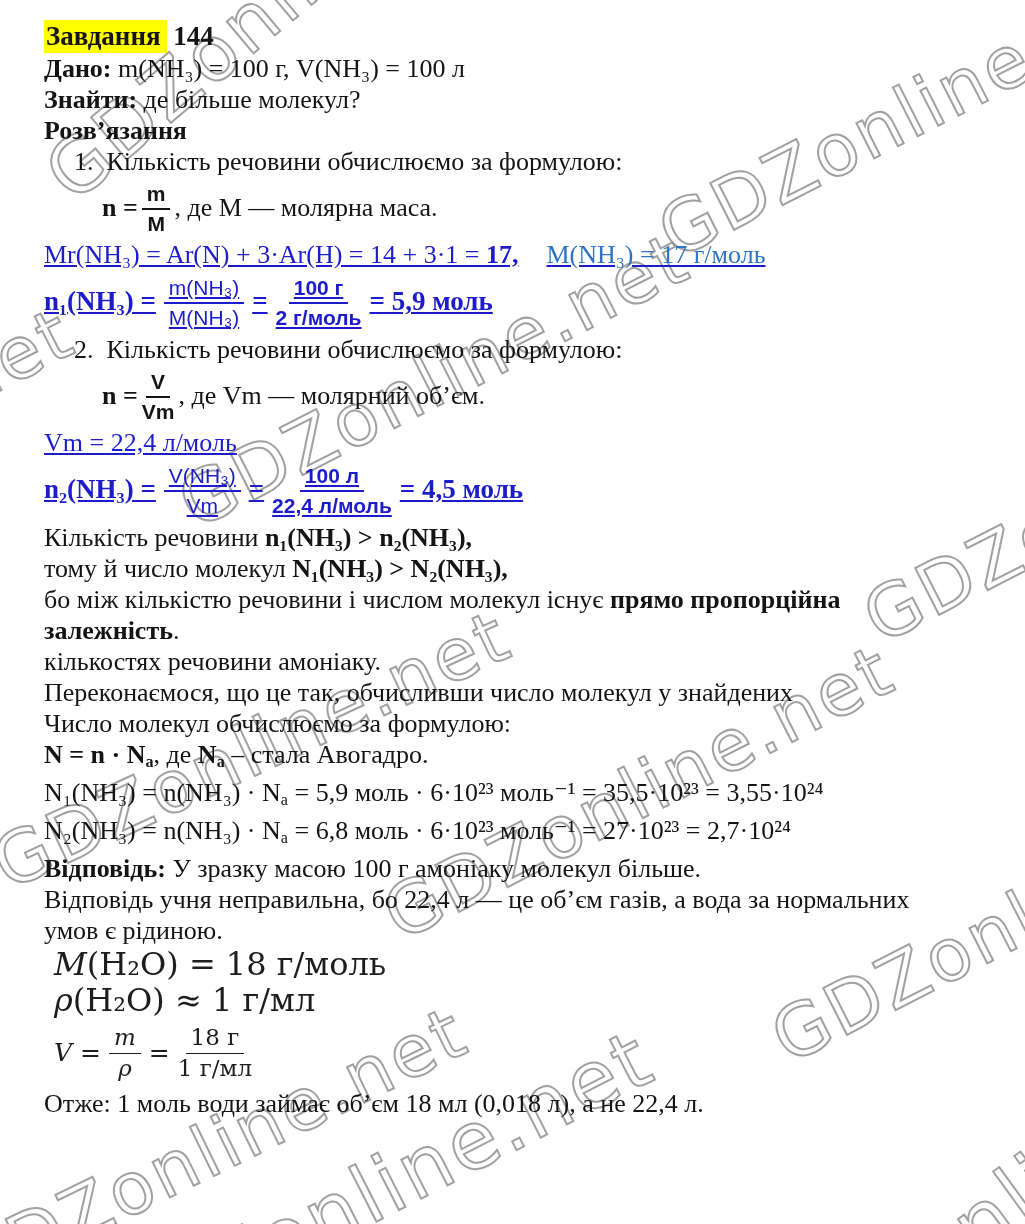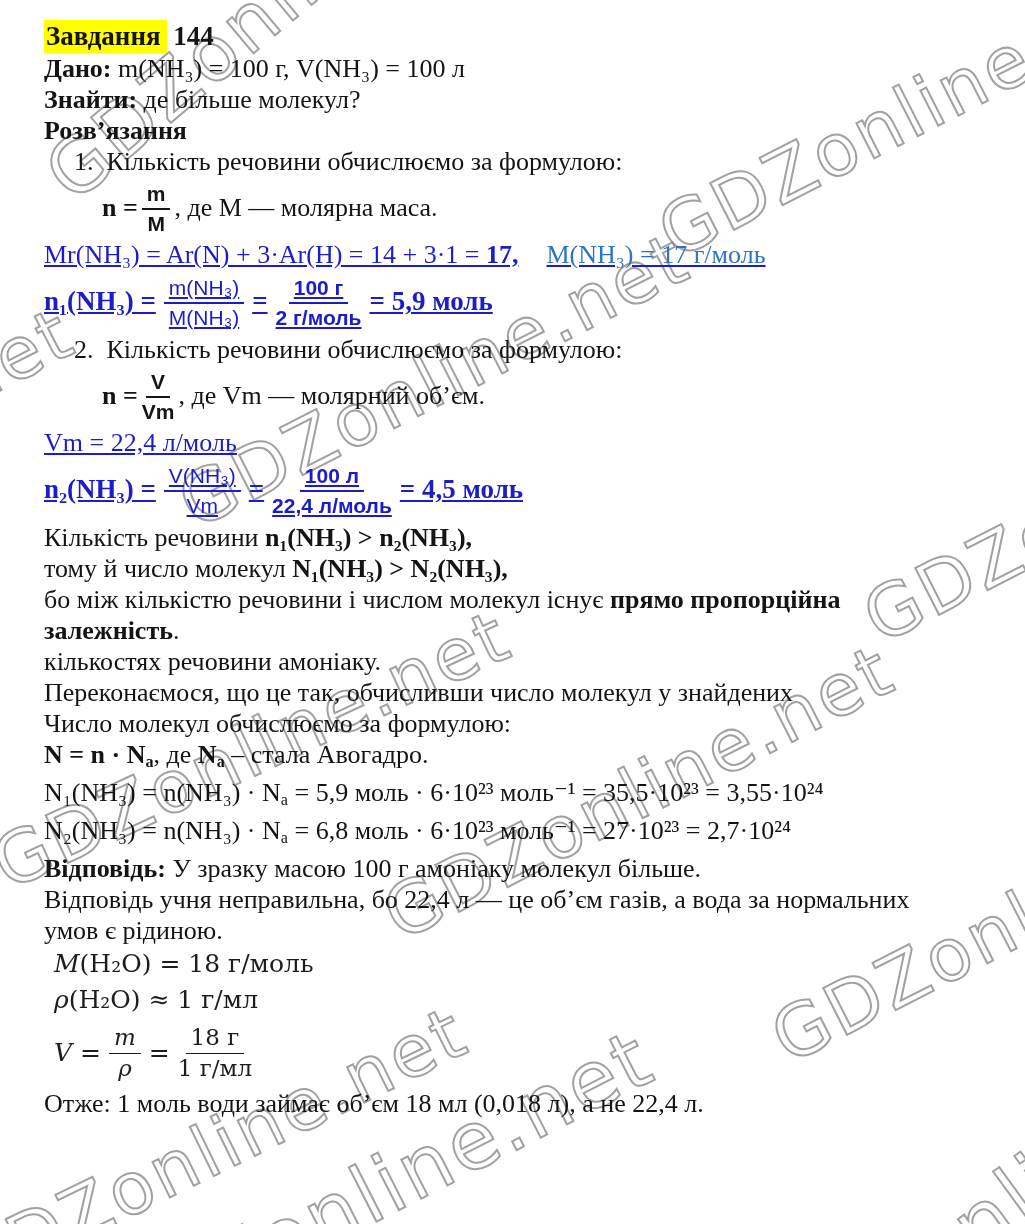--- a/index.html
+++ b/index.html
@@ -41,21 +41,21 @@
   .frow{display:flex;align-items:center;white-space:nowrap;line-height:1.1;}
   .g4>*{margin-right:4px;}
   .g8>*{margin-right:8px;}
   .frow1{margin:4px 0 4px 58px;}
   .frowb{margin:5px 0;font-size:27px;}
   .frac{display:inline-flex;flex-direction:column;align-items:center;text-align:center;
     font-family:"Liberation Sans","DejaVu Sans",sans-serif;font-size:21px;line-height:1.12;}
   .frac .fnum{border-bottom:2px solid currentColor;padding:1px 5px 2px;}
   .frac .fden{padding-top:2px;}
   
-  .math{font-family:"DejaVu Serif","Liberation Serif",serif;color:#1d1d1d;font-size:25px;
+  .math{font-family:"DejaVu Serif","Liberation Serif",serif;color:#1d1d1d;font-size:32px;
     line-height:36px;padding-left:10px;}
   .mathrow{margin:6px 0 6px 10px;font-family:"DejaVu Serif","Liberation Serif",serif;color:#1d1d1d;font-size:25px;}
   .mfrac{font-family:"DejaVu Serif","Liberation Serif",serif;font-size:23px;}
   .mfrac .fnum{border-bottom:1.6px solid #1d1d1d;}
   .i{font-style:italic;}
   .sub{font-size:62%;vertical-align:-4px;}
   .sp145{margin-top:34px;}
 </style>
 </head>
 <body>

